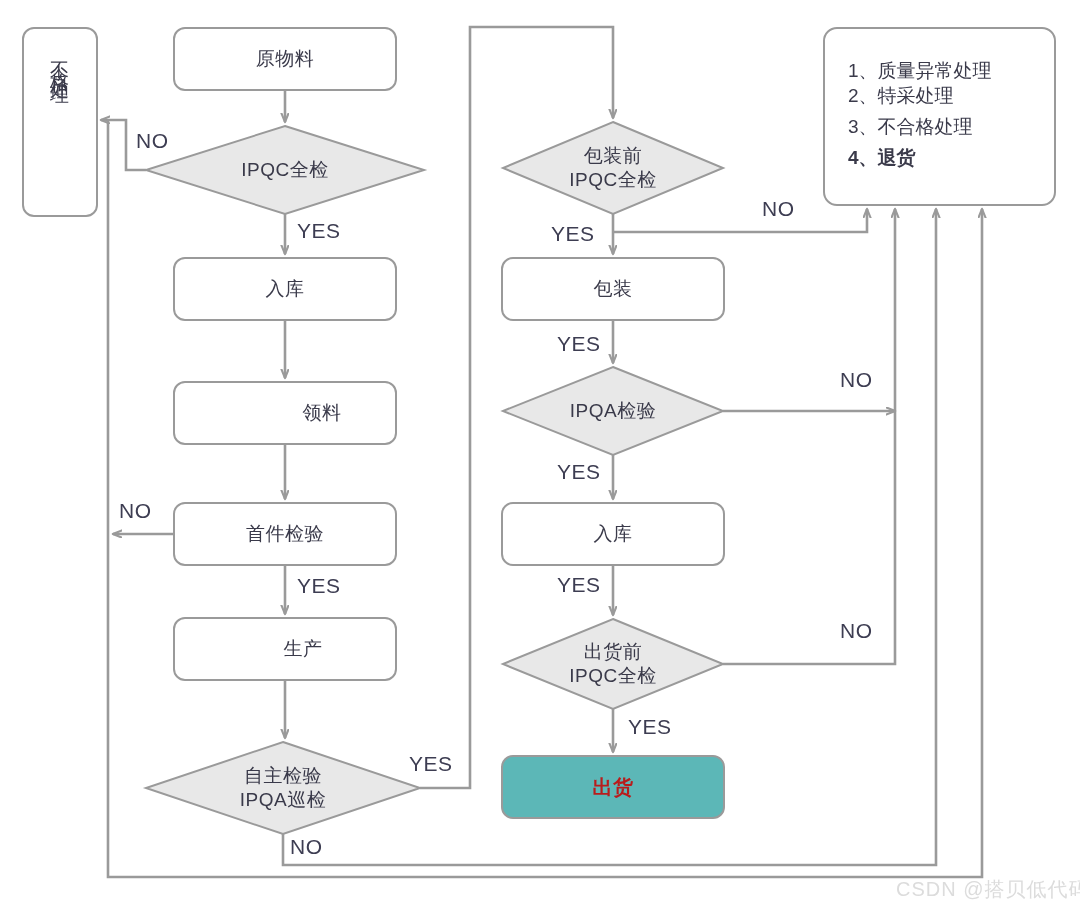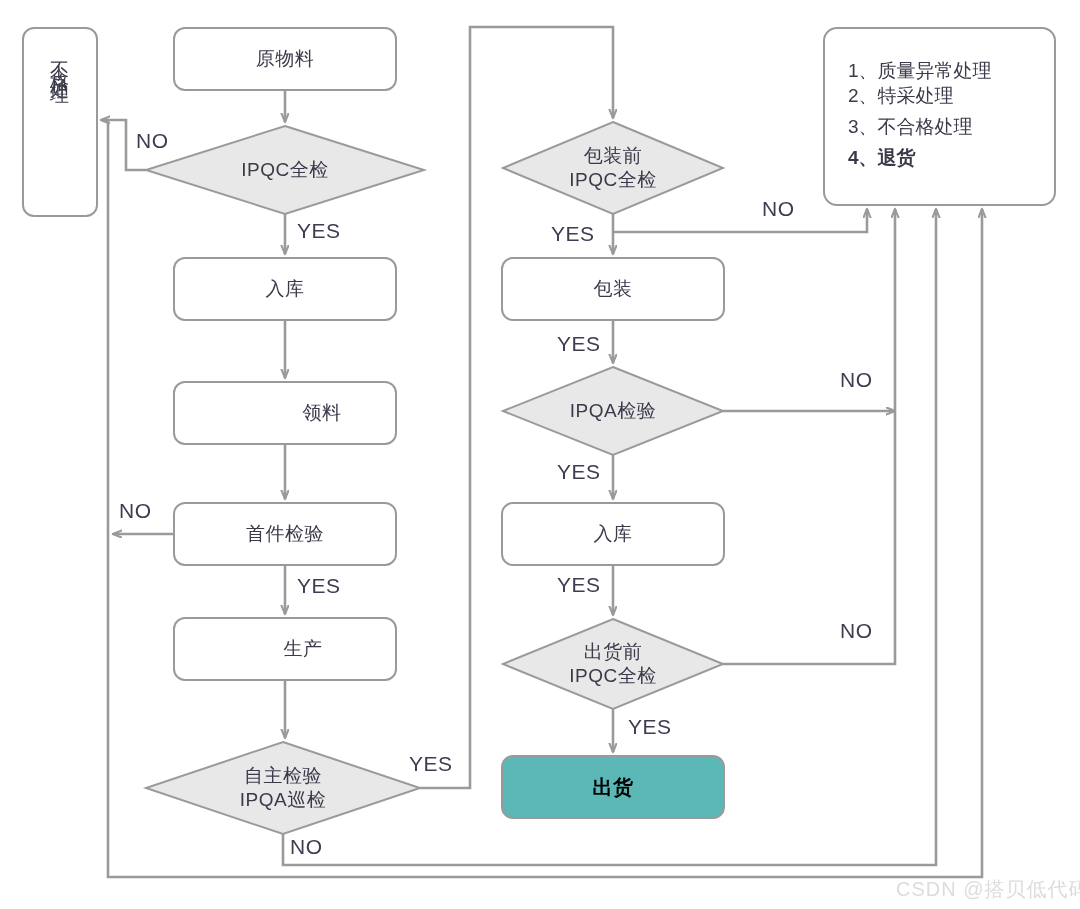--- a/index.html
+++ b/index.html
@@ -27,21 +27,21 @@
     white-space:pre;
     text-align:center;
     letter-spacing:.5px;
   }
   .lbl.ctr{transform:translate(-50%,-50%);}
   .lbl.multi{white-space:pre-line;}
   .lbl.yesno{
     font-size:21px;color:#3d3d52;letter-spacing:.5px;
     transform:none;
   }
-  .lbl.ship{color:#000000;font-weight:bold;font-size:20px;}
+  .lbl.ship{color:#b91c1c;font-weight:bold;font-size:20px;}
   .lbl.vert{
     writing-mode:vertical-rl;
     text-orientation:upright;
     font-size:19px;
     letter-spacing:6px;
     line-height:1;
   }
   .note-list{
     position:absolute;
     color:#3a3a4a;

